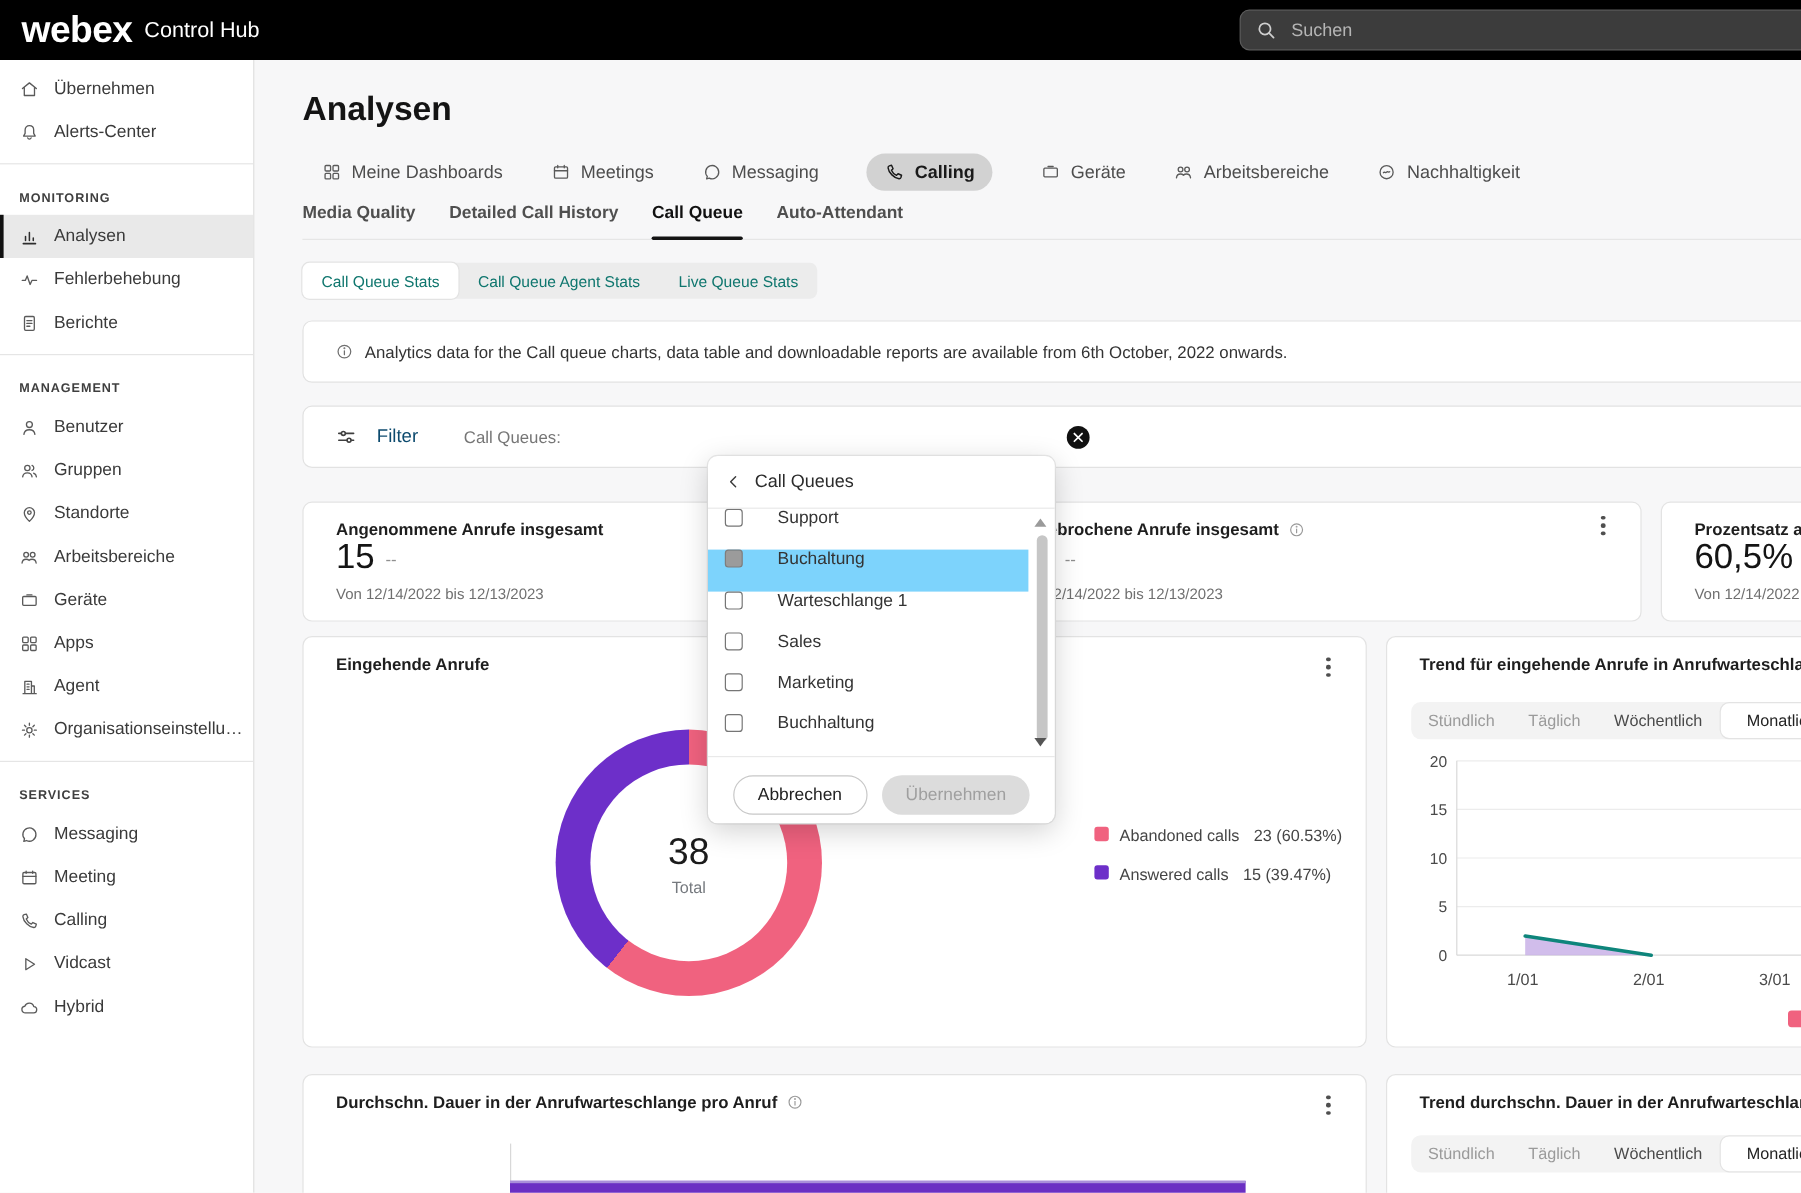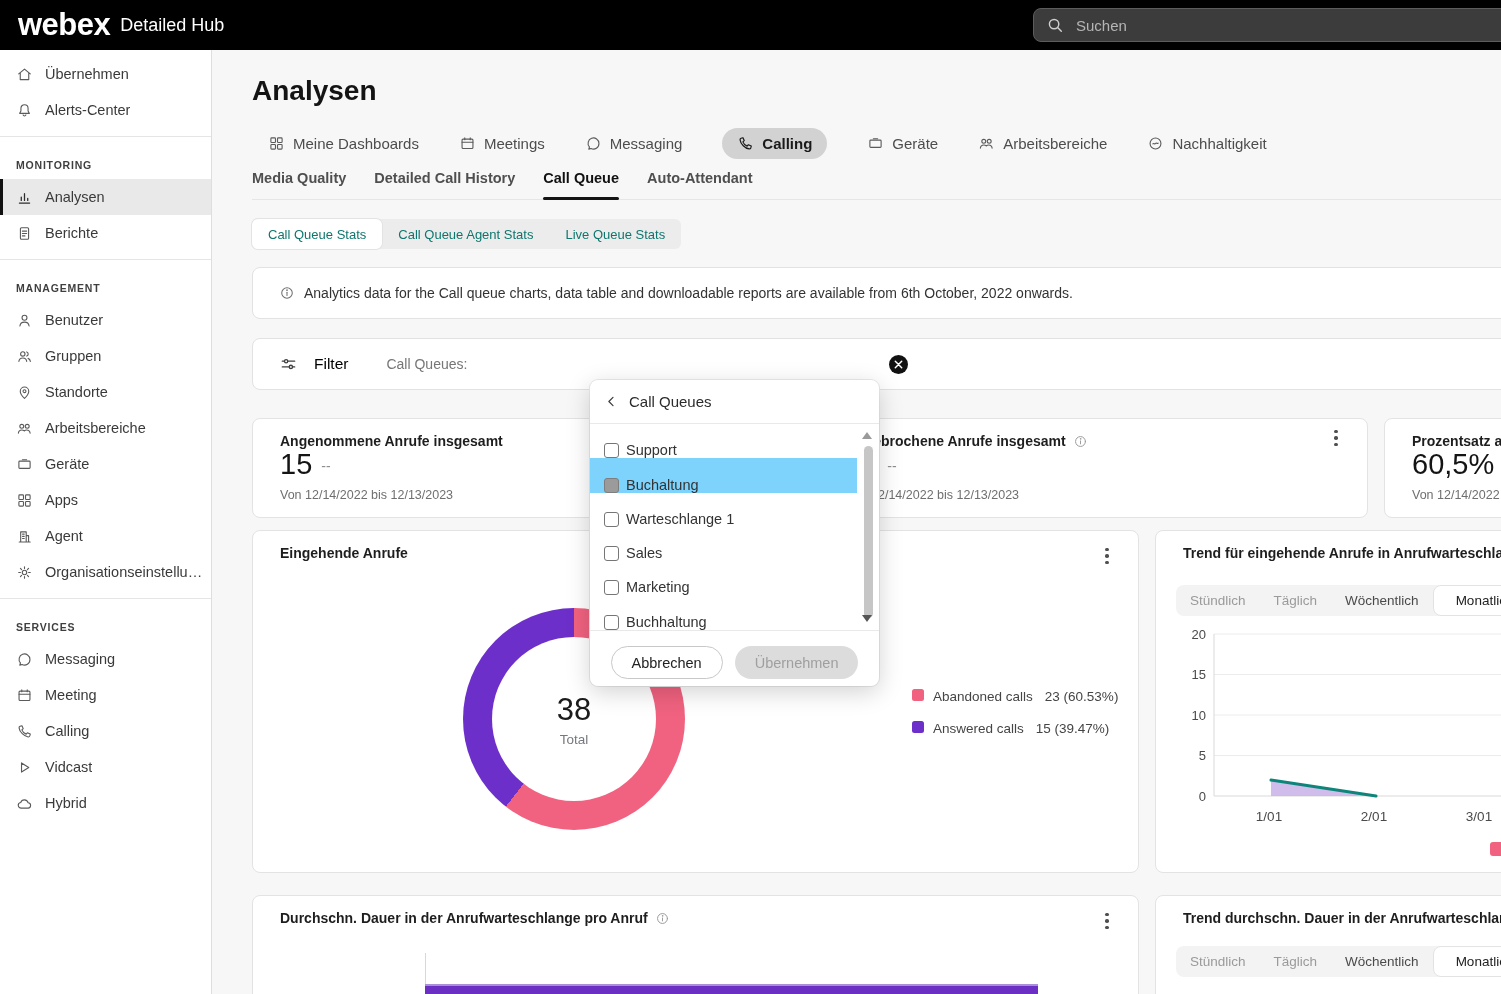--- a/index.html
+++ b/index.html
@@ -45,21 +45,21 @@
   .segmented { position:absolute; left:40px; top:169px; height:30px; background:#ECECEC; border-radius:6px; display:flex; align-items:stretch; }
   .segment { font-size:13px; color:#0f766e; display:flex; align-items:center; padding:0 16px; cursor:pointer; white-space:nowrap; }
   .segment.active { background:#fff; border-radius:6px; font-weight:400; box-shadow:0 0 0 1px #E3E3E3; }
 
   .banner { position:absolute; left:40px; top:217px; width:1292px; height:52px; background:#fff; border:1px solid #E2E2E2; border-radius:8px; display:flex; align-items:center; padding-left:26px; gap:9px; }
   .banner .txt { font-size:14px; color:#333; }
   .banner svg { color:#6F6F6F; }
 
   .filterbar { position:absolute; left:40px; top:288px; width:1292px; height:52px; background:#fff; border:1px solid #E2E2E2; border-radius:8px; display:flex; align-items:center; }
   .filterbar .f-icon { margin-left:26px; color:#3F3F3F; }
-  .filterbar .f-label { margin-left:16px; font-size:15.5px; color:#000000; }
+  .filterbar .f-label { margin-left:16px; font-size:15.5px; color:#0c4a6e; }
   .filterbar .f-field { margin-left:38px; font-size:14px; color:#767676; }
   .clear-btn { position:absolute; left:636px; top:16px; width:19px; height:19px; background:#111; border-radius:50%; display:flex; align-items:center; justify-content:center; cursor:pointer; }
 
   
   .card { position:absolute; background:#fff; border:1px solid #E3E3E3; border-radius:8px; }
   .card-title { position:absolute; left:27px; top:14px; font-size:14px; font-weight:600; color:#1E1E1E; display:flex; align-items:center; gap:7px; white-space:nowrap; }
   .card-title svg { color:#9A9A9A; }
   .kebab { position:absolute; width:18px; height:20px; display:flex; flex-direction:column; align-items:center; justify-content:center; gap:3px; cursor:pointer; }
   .kebab i { width:3.5px; height:3.5px; border-radius:50%; background:#4F4F4F; }
 
@@ -89,21 +89,21 @@
 
   
   .axis-v { position:absolute; background:#D8D8D8; width:1px; }
   .hbar { position:absolute; background:#6B2FC3; border-top:2px solid #A98FD9; }
 
   
   .dropdown { position:absolute; left:378px; top:330px; width:289px; height:306px; background:#fff; border-radius:8px; box-shadow:0 6px 24px rgba(0,0,0,.18), 0 0 0 1px #ECECEC; z-index:50; }
   .dd-header { height:44px; display:flex; align-items:center; border-bottom:1px solid #E9E9E9; padding-left:14px; gap:10px; }
   .dd-header .dd-title { font-size:15px; color:#2B2B2B; }
   .dd-list { position:relative; height:206px; overflow:hidden; }
-  .dd-row { height:34.3px; display:flex; align-items:flex-end; padding-left:14px; gap:7px; cursor:pointer; width:calc(100% - 22px); }
+  .dd-row { height:34.3px; display:flex; align-items:flex-start; padding-left:14px; gap:29px; cursor:pointer; width:calc(100% - 22px); }
   .dd-row.hl { background:#7dd3fc; }
   .dd-row .lbl { font-size:14.5px; color:#333; }
   .checkbox { width:15px; height:15px; border:1.4px solid #767676; border-radius:3px; background:#fff; flex:0 0 auto; cursor:pointer; }
   .checkbox.checked { background:#9B9B9B; border-color:#7E7E7E; }
   .dd-scroll { position:absolute; right:5px; top:4px; bottom:4px; width:14px; }
   .dd-arrow-up { position:absolute; right:2px; top:4px; width:0; height:0; border-left:5px solid transparent; border-right:5px solid transparent; border-bottom:7px solid #9A9A9A; cursor:pointer; }
   .dd-thumb { position:absolute; right:1px; top:18px; width:9px; height:172px; background:#C6C6C6; border-radius:5px; cursor:pointer; }
   .dd-arrow-down { position:absolute; right:2px; bottom:4px; width:0; height:0; border-left:5px solid transparent; border-right:5px solid transparent; border-top:7px solid #555; cursor:pointer; }
   .dd-footer { height:64px; border-top:1px solid #E9E9E9; display:flex; align-items:center; justify-content:center; gap:12px; }
   .btn { height:33px; border-radius:17px; font-size:14.5px; display:flex; align-items:center; padding:0 20px; cursor:pointer; font-family:"Liberation Sans",sans-serif; }
@@ -113,21 +113,21 @@
   svg.ic { display:block; }
   text { font-family:"Liberation Sans",sans-serif; }
 </style>
 </head>
 <body>
 
 <div id="app">
 
   <div class="topbar">
     <span class="brand">webex</span>
-    <span class="product">Detailed Hub</span>
+    <span class="product">Control Hub</span>
     <div class="searchbox">
       <svg class="ic" width="18" height="18" viewBox="0 0 20 20" fill="none" stroke="#CFCFCF" stroke-width="1.6" stroke-linecap="round">
           <circle cx="9" cy="9" r="5.2"></circle>
           <path d="M12.9 12.9 17 17"></path>
         </svg>
       <input type="text" placeholder="Suchen" style="">
     </div>
   </div>
 
   <div class="sidebar">
@@ -144,20 +144,26 @@
         </svg>
       <span class="lbl">Alerts-Center</span>
     </div>
     <div class="side-divider"></div>
     <div class="side-section">MONITORING</div>
     <div class="side-item active">
       <svg class="ic" width="17" height="17" viewBox="0 0 20 20" fill="none" stroke="#2E2E2E" stroke-width="1.5" stroke-linecap="round">
           <path d="M4 16.5h12M6.2 13.5V9.5M10 13.5V5.5M13.8 13.5V11"></path>
         </svg>
       <span class="lbl">Analysen</span>
+    </div>
+    <div class="side-item">
+      <svg class="ic" width="17" height="17" viewBox="0 0 20 20" fill="none" stroke="currentColor" stroke-width="1.3" stroke-linecap="round" stroke-linejoin="round">
+          <path d="M3 10.2h3l1.8-4.4 2.9 8.4 1.8-4h4.5"></path>
+        </svg>
+      <span class="lbl">Fehlerbehebung</span>
     </div>
     <div class="side-item">
       <svg class="ic" width="17" height="17" viewBox="0 0 20 20" fill="none" stroke="currentColor" stroke-width="1.3" stroke-linecap="round">
           <rect x="5.2" y="3.2" width="9.6" height="13.6" rx="1.2"></rect>
           <path d="M7.5 7.2h5M7.5 10h5M7.5 12.8h3"></path>
         </svg>
       <span class="lbl">Berichte</span>
     </div>
     <div class="side-divider"></div>
     <div class="side-section">MANAGEMENT</div>

